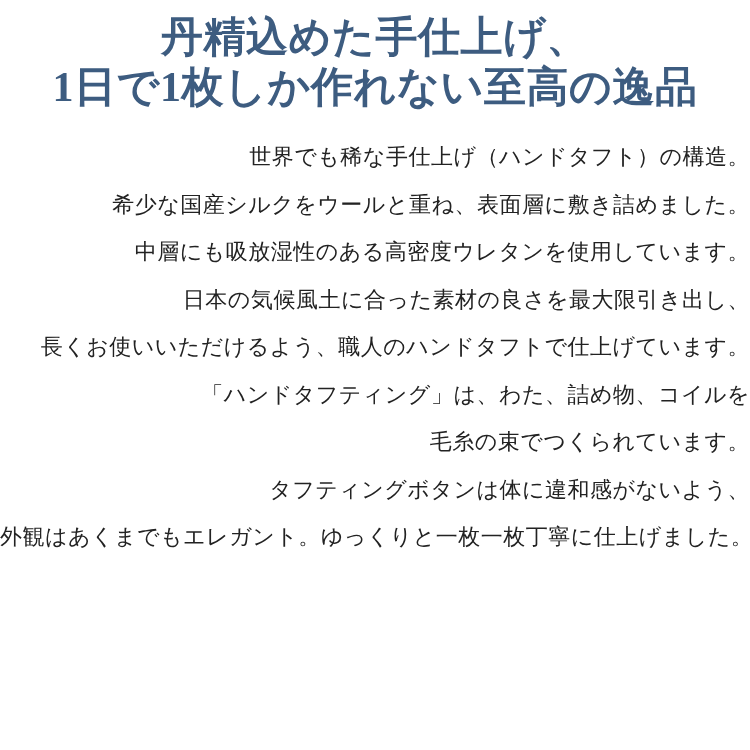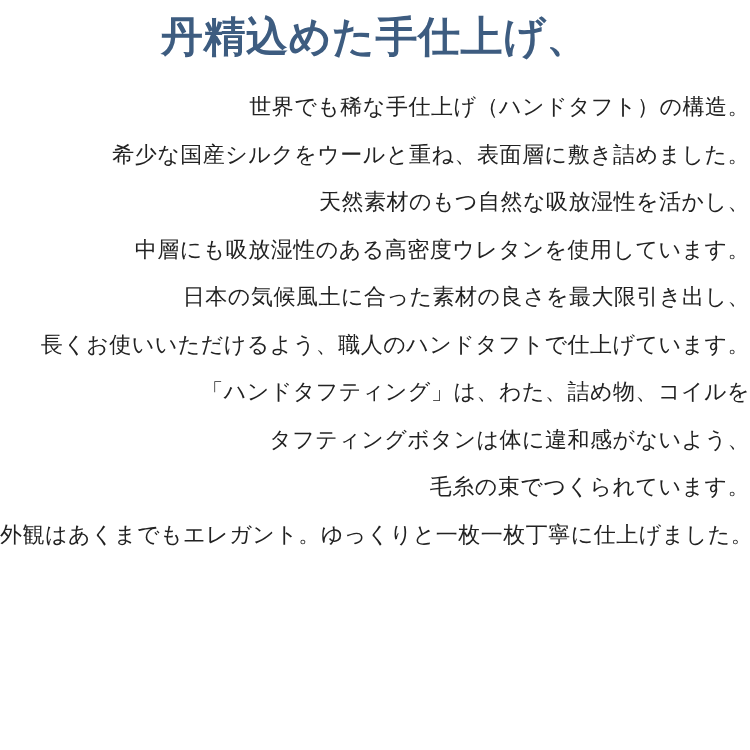--- a/index.html
+++ b/index.html
@@ -49,26 +49,26 @@
     letter-spacing: 0.5px;
     white-space: nowrap;
   }
 </style>
 </head>
 <body>
 
 <div class="page">
   <h1 class="heading">
     <span class="h-line">丹精込めた手仕上げ、</span>
+    <span class="h-line">1日で1枚しか作れない至高の逸品</span>
   </h1>
   <div class="body-text">
     <p>世界でも稀な手仕上げ（ハンドタフト）の構造。</p>
     <p>希少な国産シルクをウールと重ね、表面層に敷き詰めました。</p>
-    <p>天然素材のもつ自然な吸放湿性を活かし、</p>
     <p>中層にも吸放湿性のある高密度ウレタンを使用しています。</p>
     <p>日本の気候風土に合った素材の良さを最大限引き出し、</p>
     <p>長くお使いいただけるよう、職人のハンドタフトで仕上げています。</p>
     <p>「ハンドタフティング」は、わた、詰め物、コイルを</p>
+    <p>毛糸の束でつくられています。</p>
     <p>タフティングボタンは体に違和感がないよう、</p>
-    <p>毛糸の束でつくられています。</p>
     <p>外観はあくまでもエレガント。ゆっくりと一枚一枚丁寧に仕上げました。</p>
   </div>
 </div>
 
 </body></html>

